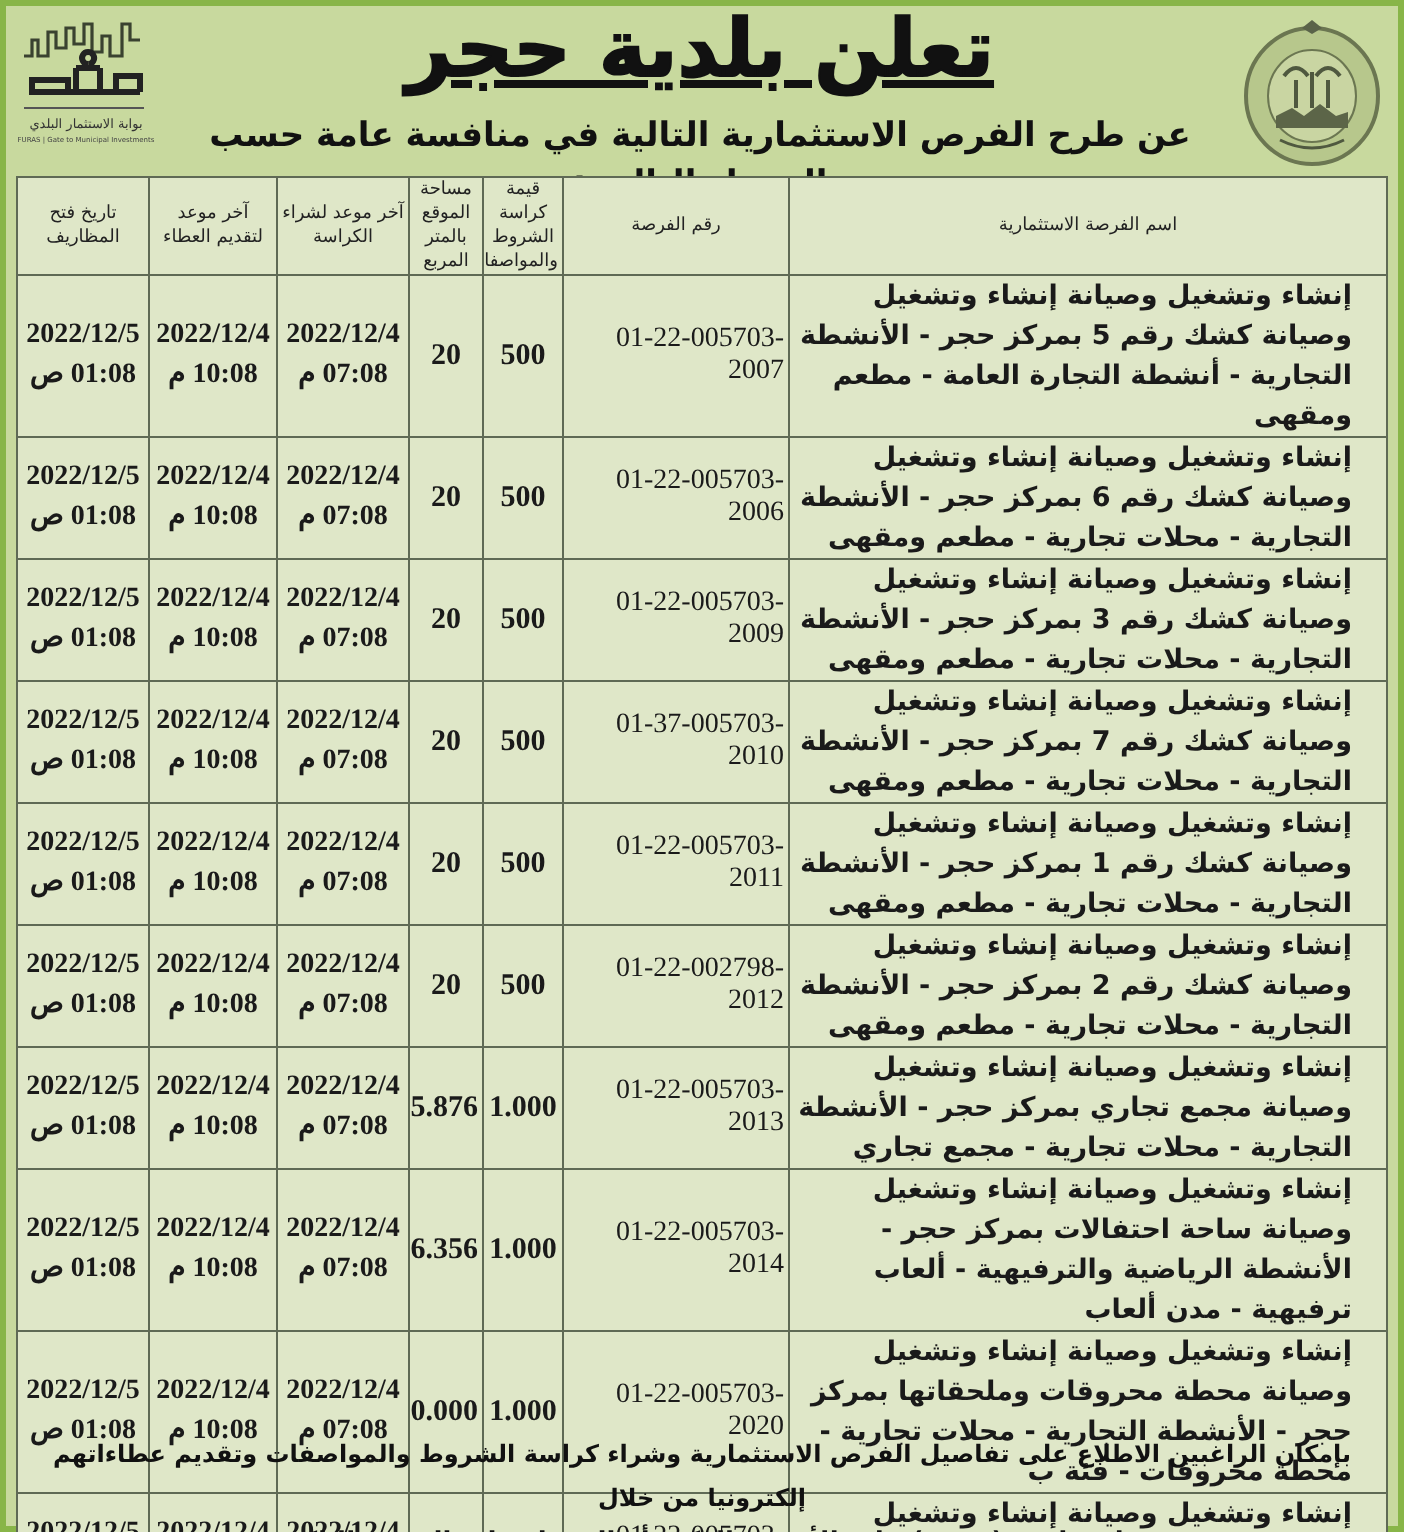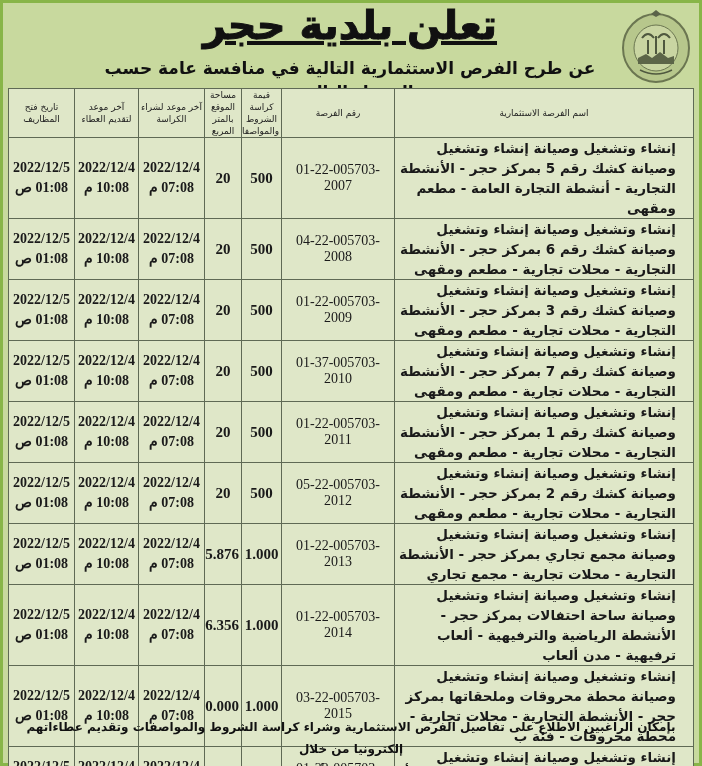--- a/index.html
+++ b/index.html
@@ -59,20 +59,21 @@
   .tbl td.name {
     font-weight:bold; font-size:13.5px; line-height:20px;
     text-align:right; padding-right:17px;
   }
   .tbl td.num {
     font-family:"Liberation Serif", serif; font-weight:bold; font-size:15px;margin-left:26px;
   }
   .tbl td.id {
     font-family:"Liberation Serif", serif; font-size:14px;
     direction:ltr;
+    text-align:right;
   }
   .tbl td.dt {
     font-family:"Liberation Serif", serif; font-weight:bold;
     font-size:14px; line-height:20px;
   }
   .dt span { display:block; }
   .dt .time { direction:rtl; }
 
   
   .footer {
@@ -86,20 +87,30 @@
   .footer .line2 {
     font-weight:bold; font-size:13px; line-height:24px; color:#111;
   }
 </style>
 </head>
 <body>
 
 <div class="frame"></div>
 
 <div class="header">
+  <div class="logo-furas">
+    <svg width="78" height="72" viewBox="0 0 78 72">
+      <path d="M6 22 L10 22 L10 14 L13 14 L13 22 L18 22 L18 10 L22 10 L22 18 L27 18 L27 8 L31 8 L31 16 L36 16 L36 6 L40 6 L40 20 L45 20 L45 12 L49 12 L49 22 L55 22 L55 6 L59 6 L59 14 L64 14" fill="none" stroke="#3a4230" stroke-width="1.6"></path>
+      <path d="M10 40 L10 34 L28 34 L28 40 Z" fill="none" stroke="#222" stroke-width="3"></path>
+      <path d="M32 40 L32 28 M32 28 L44 28 M44 28 L44 40 M10 40 L64 40 M52 40 L52 32 L64 32 L64 40 M38 26 a3 3 0 1 1 0.1 0" fill="none" stroke="#222" stroke-width="3"></path>
+      <line x1="6" y1="48" x2="66" y2="48" stroke="#555" stroke-width="1"></line>
+    </svg>
+    <div style="position:absolute;left:0;top:52px;width:74px;text-align:center;font-size:6.5px;color:#333;direction:rtl;">بوابة الاستثمار البلدي</div>
+    <div style="position:absolute;left:0;top:62px;width:74px;text-align:center;font-size:3.5px;color:#444;">FURAS | Gate to Municipal Investments</div>
+  </div>
 
   <div class="title">تعلن بلدية حجر</div>
   <div class="subtitle">عن طرح الفرص الاستثمارية التالية في منافسة عامة حسب الجدول التالي :</div>
 
   <div class="logo-seal">
     <svg width="76" height="78" viewBox="0 0 76 78">
       <ellipse cx="38" cy="42" rx="33" ry="34" fill="#b7c78c" stroke="#6b7651" stroke-width="2"></ellipse>
       <ellipse cx="38" cy="42" rx="22" ry="23" fill="#c9d5a2" stroke="#6b7651" stroke-width="1"></ellipse>
       <path d="M33 8 l5 -4 l5 4 l-5 3 z" fill="#5a6349"></path>
       <path d="M24 32 q6 -8 12 0 M40 32 q6 -8 12 0 M38 30 v18 M30 34 v14 M46 34 v14" fill="none" stroke="#4f583f" stroke-width="2"></path>
@@ -144,21 +155,21 @@
           <span>2022/12/4</span>
           <span class="time">10:08 م</span>
         </td>
     <td class="dt">
           <span>2022/12/5</span>
           <span class="time">01:08 ص</span>
         </td>
   </tr>
       <tr style="height: 45px;">
     <td class="name">إنشاء وتشغيل وصيانة إنشاء وتشغيل وصيانة كشك رقم 6 بمركز حجر - الأنشطة التجارية - محلات تجارية - مطعم ومقهى</td>
-    <td class="id">04-22-005703-2008</td>
+    <td class="id">01-22-005703-2006</td>
     <td class="num">500</td>
     <td class="num">20</td>
     <td class="dt">
           <span>2022/12/4</span>
           <span class="time">07:08 م</span>
         </td>
     <td class="dt">
           <span>2022/12/4</span>
           <span class="time">10:08 م</span>
         </td>
@@ -216,21 +227,21 @@
           <span>2022/12/4</span>
           <span class="time">10:08 م</span>
         </td>
     <td class="dt">
           <span>2022/12/5</span>
           <span class="time">01:08 ص</span>
         </td>
   </tr>
       <tr style="height: 46px;">
     <td class="name">إنشاء وتشغيل وصيانة إنشاء وتشغيل وصيانة كشك رقم 2 بمركز حجر - الأنشطة التجارية - محلات تجارية - مطعم ومقهى</td>
-    <td class="id">05-22-005703-2012</td>
+    <td class="id">01-22-002798-2012</td>
     <td class="num">500</td>
     <td class="num">20</td>
     <td class="dt">
           <span>2022/12/4</span>
           <span class="time">07:08 م</span>
         </td>
     <td class="dt">
           <span>2022/12/4</span>
           <span class="time">10:08 م</span>
         </td>
@@ -270,21 +281,21 @@
           <span>2022/12/4</span>
           <span class="time">10:08 م</span>
         </td>
     <td class="dt">
           <span>2022/12/5</span>
           <span class="time">01:08 ص</span>
         </td>
   </tr>
       <tr style="height: 67px;">
     <td class="name">إنشاء وتشغيل وصيانة إنشاء وتشغيل وصيانة محطة محروقات وملحقاتها بمركز حجر - الأنشطة التجارية - محلات تجارية - محطة محروقات - فئة ب</td>
-    <td class="id">03-22-005703-2015</td>
+    <td class="id">01-22-005703-2020</td>
     <td class="num">1.000</td>
     <td class="num">10.000</td>
     <td class="dt">
           <span>2022/12/4</span>
           <span class="time">07:08 م</span>
         </td>
     <td class="dt">
           <span>2022/12/4</span>
           <span class="time">10:08 م</span>
         </td>

